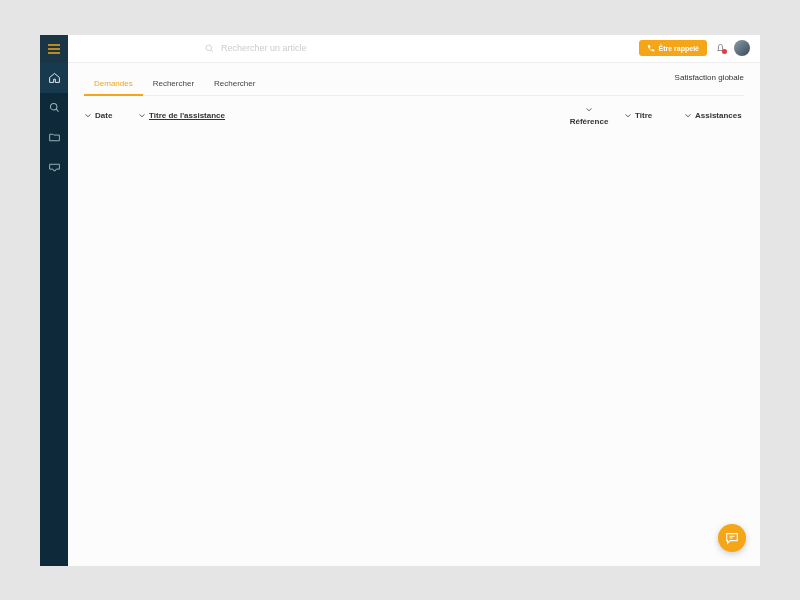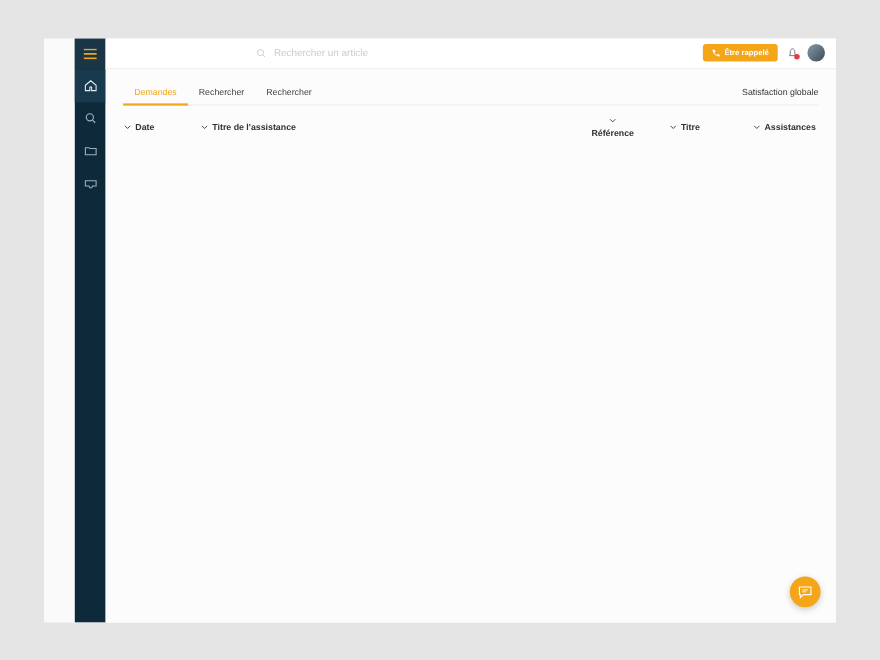--- a/index.html
+++ b/index.html
@@ -13,21 +13,20 @@
     width: 800px;
     height: 600px;
   }
   .app-window {
     width: 720px;
     height: 531px;
     background: #fafafa;
     display: flex;
     position: relative;
     overflow: hidden;
-    padding-left: 28px;
   }
   .nav-rail {
     width: 28px;
     background: #0e2a3a;
     display: flex;
     flex-direction: column;
     align-items: center;
   }
   .nav-hamburger {
     width: 28px;
@@ -154,21 +153,20 @@
     margin-bottom: 14px;
   }
 
   .data-area {
     flex: 1;
     padding: 10px 16px 0 16px;
     position: relative;
   }
   .tabs-row {
     display: flex;
-    align-items: center;
     border-bottom: 1px solid #eee;
   }
   .tab {
     font-size: 8px;
     color: #444;
     padding: 6px 10px;
     cursor: pointer;
   }
   .tab.active {
     color: #f4a518;
@@ -176,34 +174,34 @@
     margin-bottom: -1px;
   }
   .satisfaction {
     margin-left: auto;
     font-size: 8px;
     color: #333;
   }
   .columns-row {
     display: flex;
     margin-top: 10px;
-    gap: 16px;
+    gap: 0;
   }
   .col-head {
     display: flex;
     align-items: center;
     gap: 3px;
     font-size: 8px;
     color: #333;
     font-weight: 600;
     cursor: pointer;
   }
   .col-head svg { width: 8px; height: 8px; }
   .col-date { width: 54px; }
-  .col-title { flex: 1; }
+  .col-title { flex: 1; text-decoration: underline; }
   .col-ref { width: 70px; flex-direction: column; }
   .col-state { width: 60px; }
   .col-eval { width: 60px; }
 
   .fab {
     position: absolute;
     right: 14px;
     bottom: 14px;
     width: 28px;
     height: 28px;

